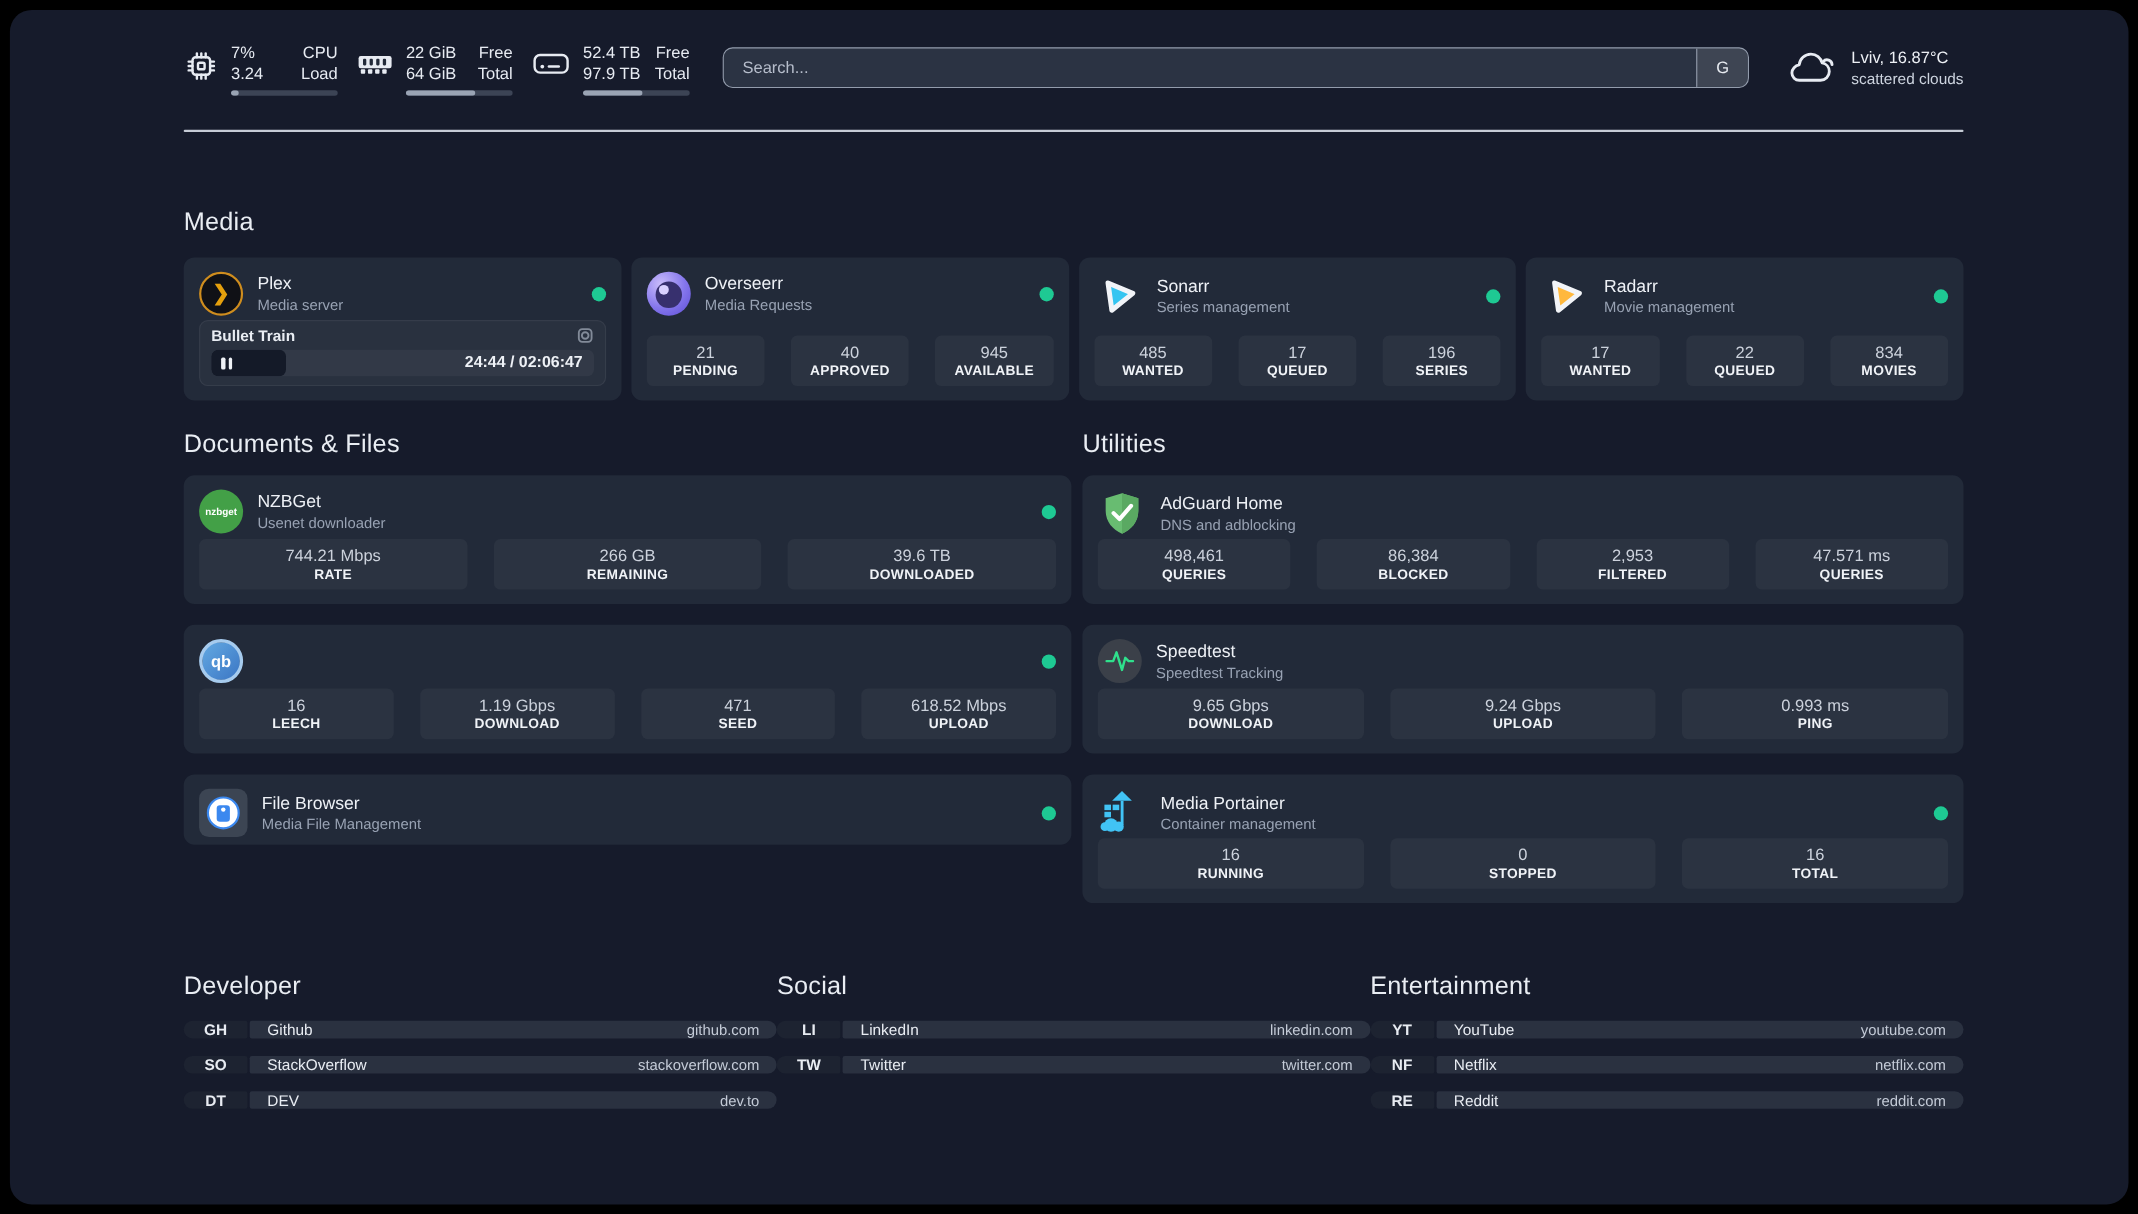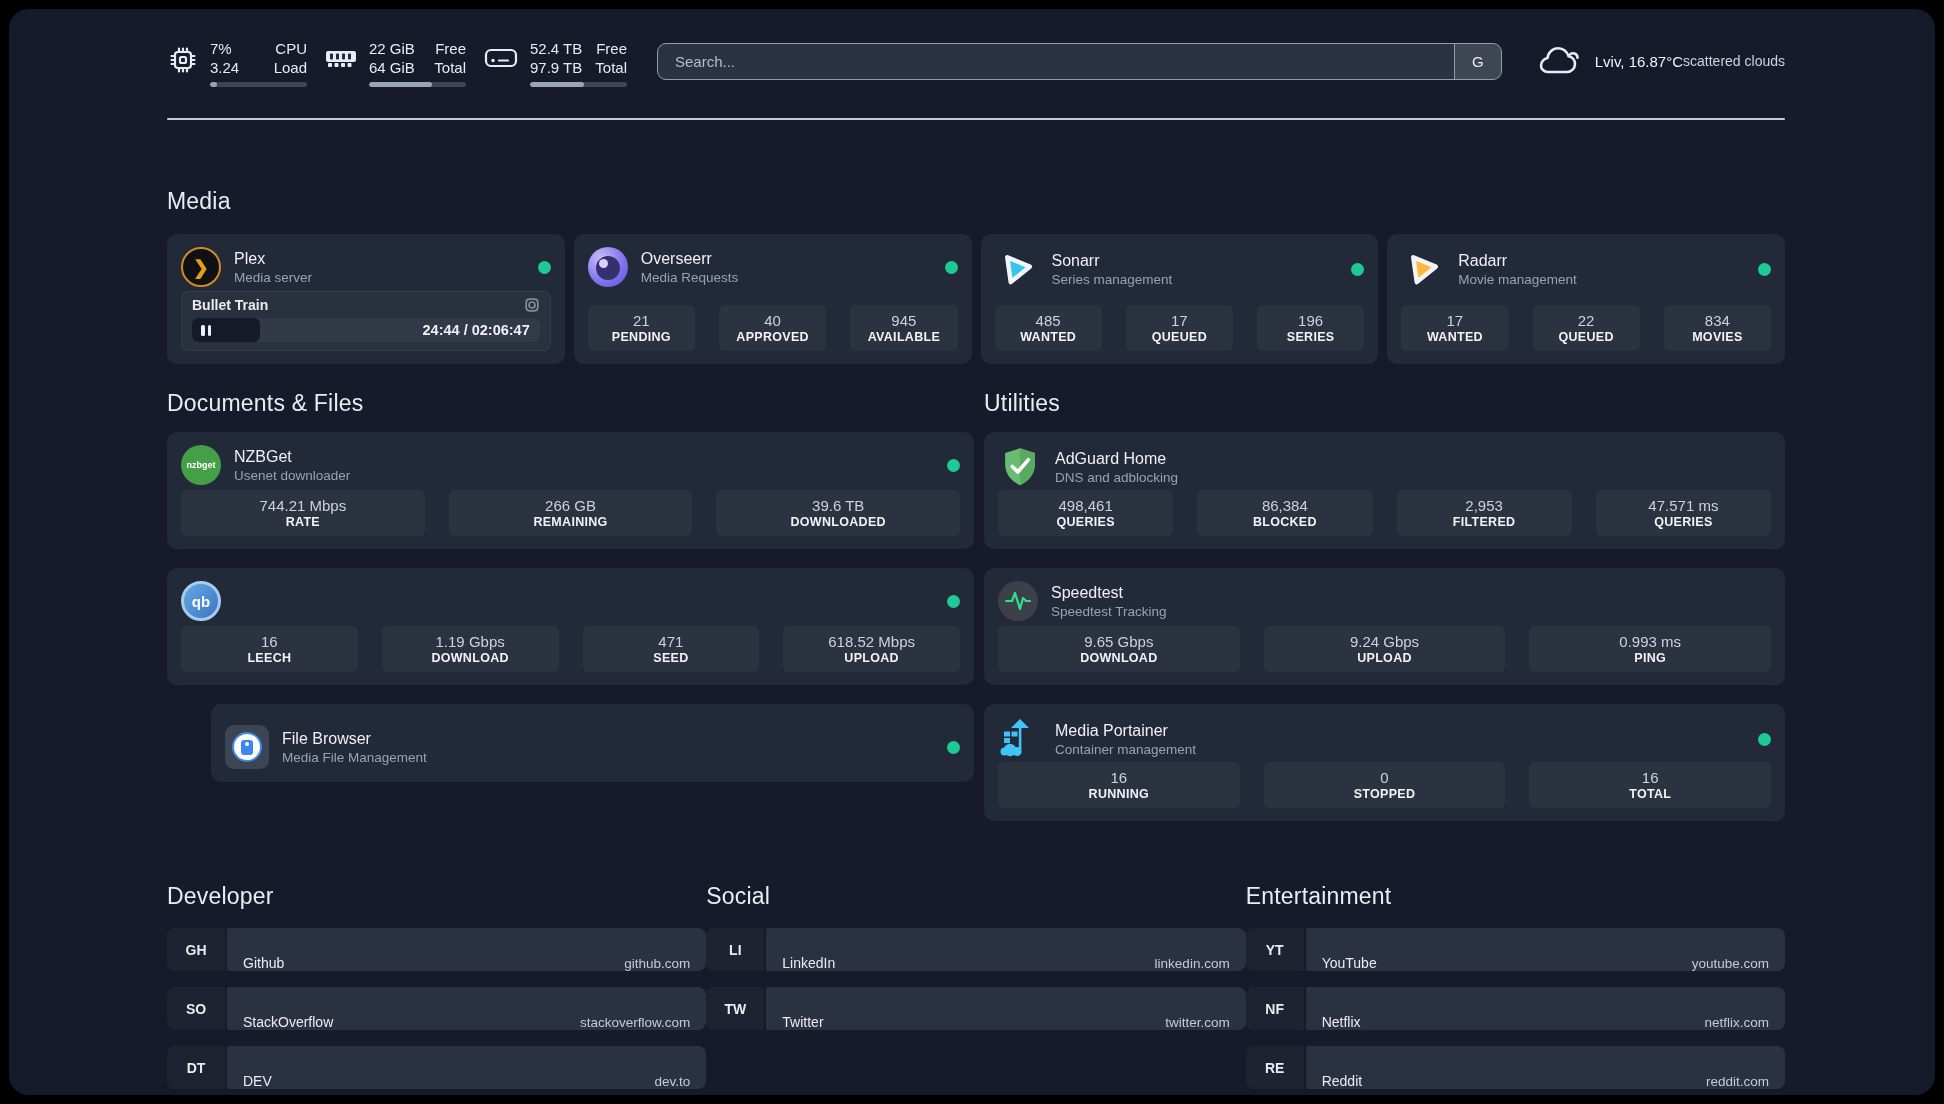--- a/index.html
+++ b/index.html
@@ -34,38 +34,38 @@
     flex:1; background:transparent; border:none; outline:none;
     color:#dde2ea; font-size:15px; padding:0 17px; font-family:"Liberation Sans", sans-serif;
   }
   .searchbar input::placeholder { color:#b6bdcb; }
   .search-engine {
     width:47px; background:rgba(255,255,255,0.09); border-left:1.5px solid #939cac;
     display:flex; align-items:center; justify-content:center;
     color:#e8ecf2; font-size:15px; font-weight:500; cursor:pointer;
   }
   .weather { display:flex; gap:13px; align-items:center; margin-top:4px; }
-  .weather-text { display:flex; flex-direction:row; line-height:19px; }
+  .weather-text { display:flex; flex-direction:column; line-height:19px; }
   .weather-loc { font-size:15px; color:#edf0f5; }
   .weather-cond { font-size:14px; color:#cdd4df; }
 
   .divider { margin-top:31px; height:2px; background:#c6ccd6; border-radius:1px; }
 
   
   .section-title { font-size:23px; color:#e9edf3; font-weight:500; letter-spacing:.2px; }
   .media-section { margin-top:68px; }
   .media-grid { display:grid; grid-template-columns:repeat(4,1fr); gap:9px; margin-top:19px; }
 
   .card {
     background:#222a39; border-radius:10px; padding:13px 14px;
     display:flex; flex-direction:column; cursor:pointer;
   }
   .card.h130 { height:130px; }
   .card.h117 { height:117px; }
-  .card.h64  { height:78px; justify-content:flex-end;margin-left:44px; }
+  .card.h64  { height:64px; justify-content:flex-start; }
 
   .card-head { display:flex; align-items:center; gap:13px; }
   .card-titles { flex:1; min-width:0; }
   .card-name { font-size:16px; color:#eef1f6; font-weight:500; line-height:20px; }
   .card-sub  { font-size:13.5px; color:#98a2b3; line-height:17px; }
   .status-dot { width:13px; height:13px; border-radius:50%; background:#1ec993; margin-left:auto; flex-shrink:0; }
 
   .tiles { margin-top:auto; display:flex; gap:24px; }
   .tile {
     flex:1; background:rgba(255,255,255,0.045); border-radius:6px; height:46px;
@@ -135,21 +135,21 @@
   .col-left { width:807px; display:flex; flex-direction:column; }
   .col-right { flex:1; display:flex; flex-direction:column; }
   .two-col .section-title { margin-bottom:15px; }
   .two-col .card { margin-bottom:19px; }
   .two-col .card:last-child { margin-bottom:0; }
 
   
   .bookmarks { display:flex; gap:0; margin-top:62px; }
   .bm-col { flex:1; }
   .bm-col .section-title { margin-bottom:18px; }
-  .bm-row { display:flex; height:43px; margin-bottom:16px; cursor:pointer; }
+  .bm-row { display:flex; height:16px; margin-bottom:16px; cursor:pointer; }
   .bm-abbr {
     width:58px; background:#1d2331; border-radius:8px 2px 2px 8px; margin-right:2px;
     color:#e8ecf2; font-size:14px; font-weight:600;
     display:flex; align-items:center; justify-content:center; flex-shrink:0;
   }
   .bm-main {
     flex:1; background:#2a3140; border-radius:2px 8px 8px 2px;
     display:flex; align-items:flex-end; justify-content:space-between; padding:0 16px;
   }
   .bm-name { font-size:14px; color:#e9edf3; font-weight:500; }

